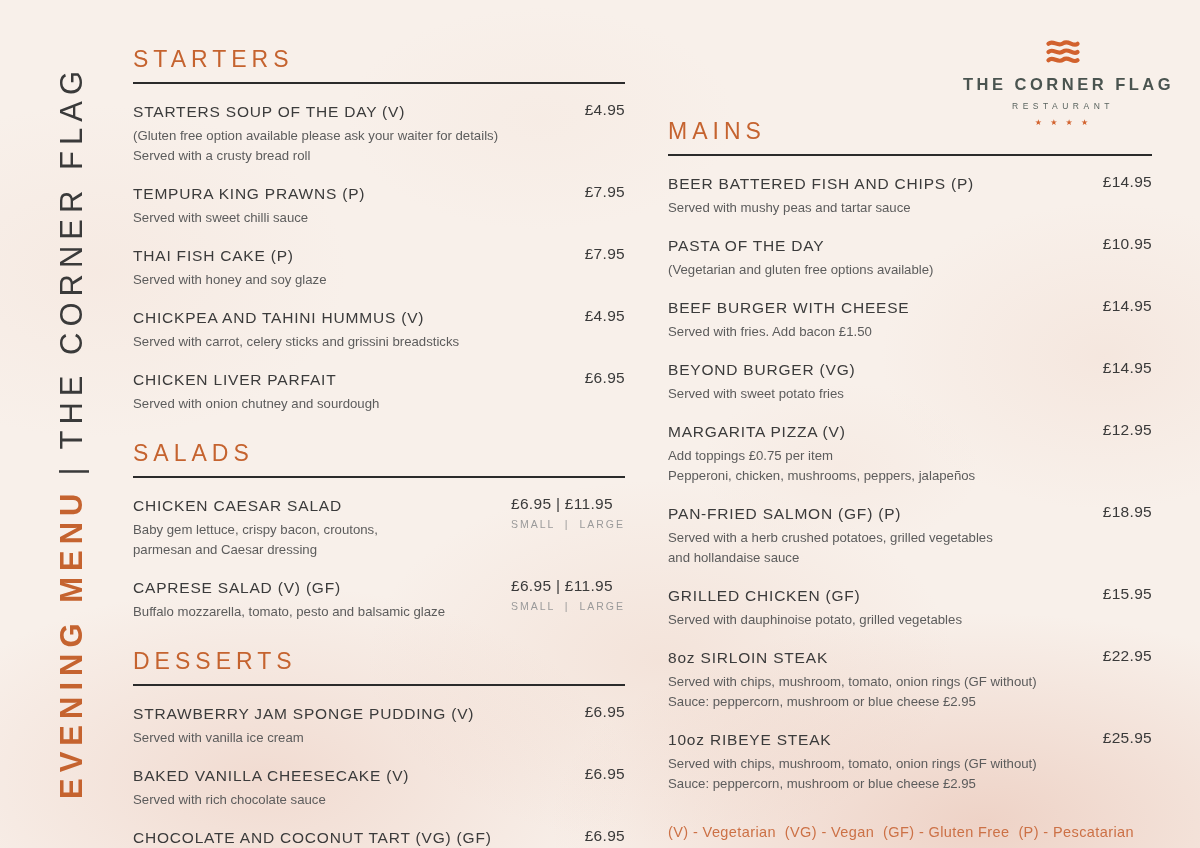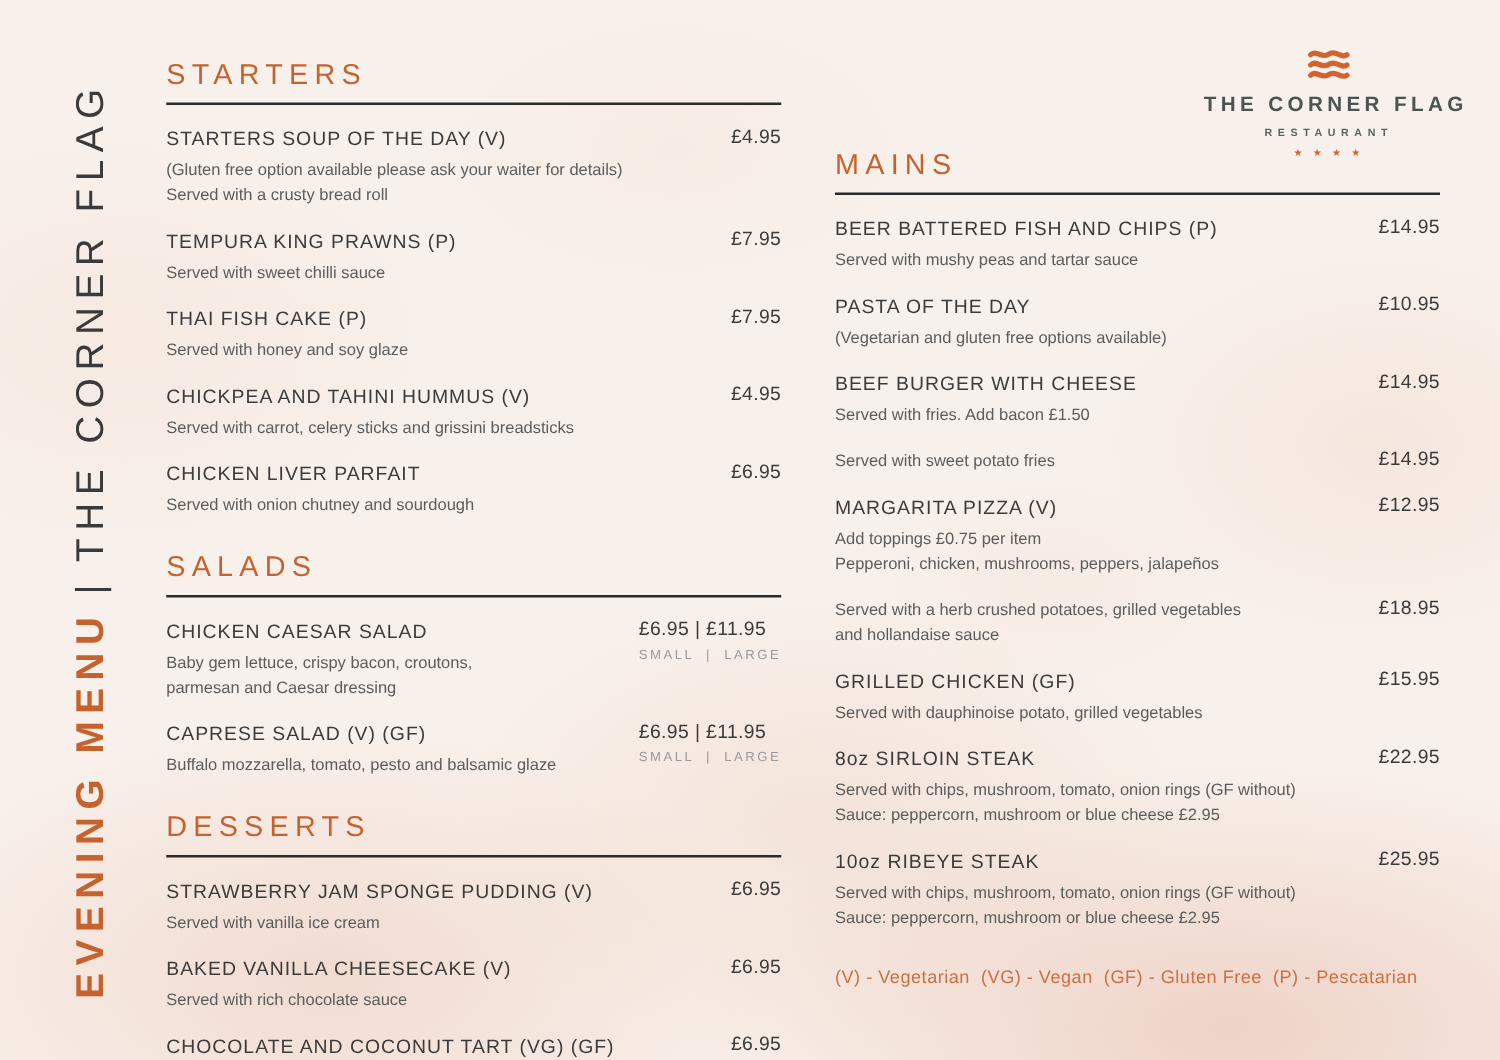--- a/index.html
+++ b/index.html
@@ -23,21 +23,21 @@
     transform:translate(-50%,-50%) rotate(-90deg);
     white-space:nowrap; font-size:31px; letter-spacing:6px;
   }
   .v-menu { color:#c5632f; font-weight:700; }
   .v-sep  { color:#3a3a3a; font-weight:300; margin:0 12px; }
   .v-name { color:#3a3a3a; font-weight:300; }
   
   .logo { position:absolute; left:963px; top:38px; width:200px; text-align:center; }
   .logo-icon svg { display:block; margin:0 auto; }
   .logo-name { font-size:16.5px; letter-spacing:3.5px; color:#4a5450; font-weight:600; margin-top:9px; white-space:nowrap; }
-  .logo-sub  { font-size:8.5px; letter-spacing:4.5px; color:#5a6460; font-weight:700; margin-top:7px; }
+  .logo-sub  { font-size:8.5px; letter-spacing:4.5px; color:#5a6460; font-weight:400; margin-top:7px; }
   .logo-stars{ font-size:8px; color:#d2622e; letter-spacing:3px; margin-top:7px; }
   
   .left-col  { position:absolute; left:133px; top:46px;  width:492px; }
   .right-col { position:absolute; left:668px; top:118px; width:484px; }
   
   .menu-section + .menu-section { margin-top:26px; }
   .section-title { color:#c5632f; font-size:23px; letter-spacing:5px; font-weight:400; }
   .section-rule  { border-bottom:2px solid #2b2b2b; margin-top:9px; }
   .menu-item { position:relative; margin-top:17px; }
   .item-name { font-size:15.5px; color:#3b3b3b; letter-spacing:0.8px; line-height:21px; padding-right:128px; margin-bottom:4px; }
@@ -186,34 +186,36 @@
             <div class="item-desc">(Vegetarian and gluten free options available)</div>
           </div>
           <div class="menu-item">
             <div class="item-name">BEEF BURGER WITH CHEESE</div>
             <div class="item-price">
               <div class="price-value">£14.95</div>
             </div>
             <div class="item-desc">Served with fries. Add bacon £1.50</div>
           </div>
           <div class="menu-item">
+            <div class="item-name">BEYOND BURGER (VG)</div>
             <div class="item-price">
               <div class="price-value">£14.95</div>
             </div>
             <div class="item-desc">Served with sweet potato fries</div>
           </div>
           <div class="menu-item">
             <div class="item-name">MARGARITA PIZZA (V)</div>
             <div class="item-price">
               <div class="price-value">£12.95</div>
             </div>
             <div class="item-desc">Add toppings £0.75 per item</div>
             <div class="item-desc">Pepperoni, chicken, mushrooms, peppers, jalapeños</div>
           </div>
           <div class="menu-item">
+            <div class="item-name">PAN-FRIED SALMON (GF) (P)</div>
             <div class="item-price">
               <div class="price-value">£18.95</div>
             </div>
             <div class="item-desc">Served with a herb crushed potatoes, grilled vegetables</div>
             <div class="item-desc">and hollandaise sauce</div>
           </div>
           <div class="menu-item">
             <div class="item-name">GRILLED CHICKEN (GF)</div>
             <div class="item-price">
               <div class="price-value">£15.95</div>

